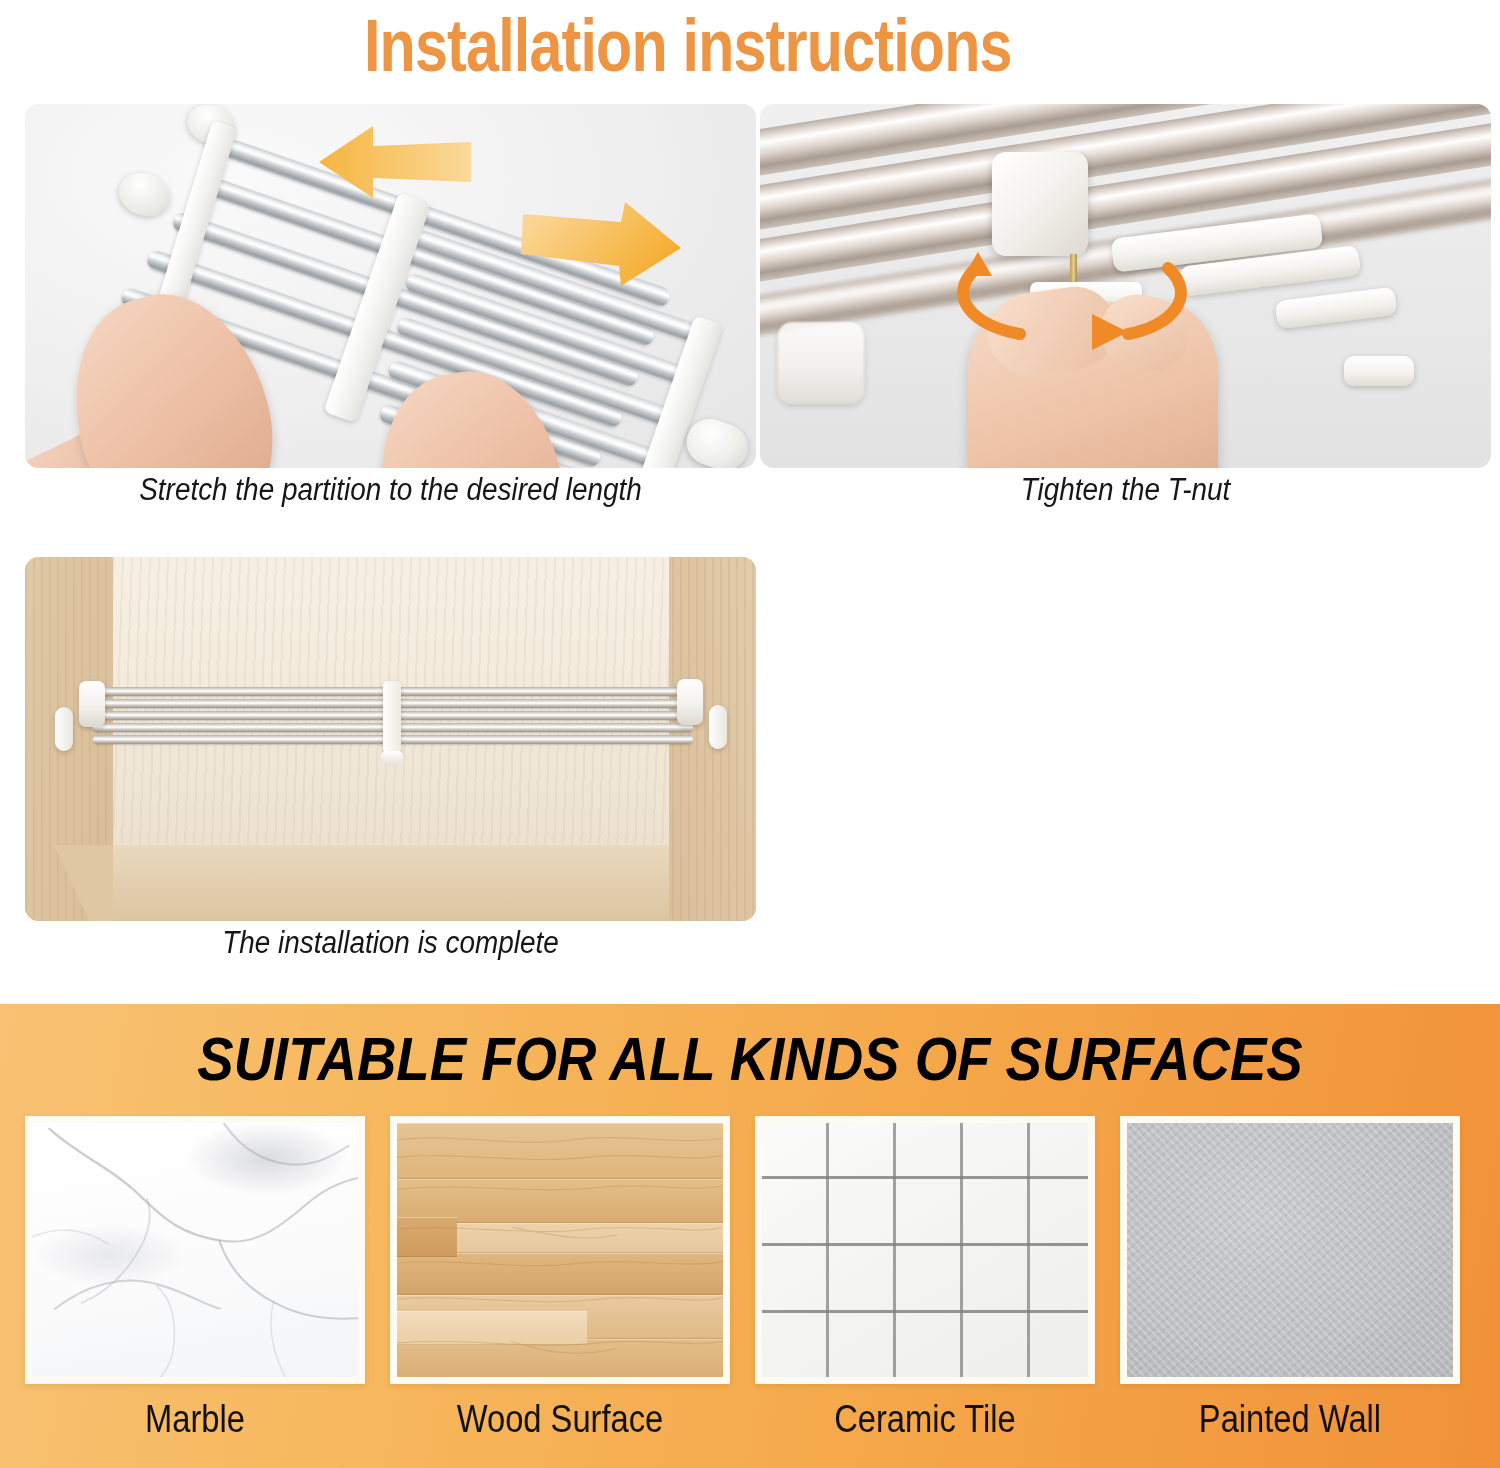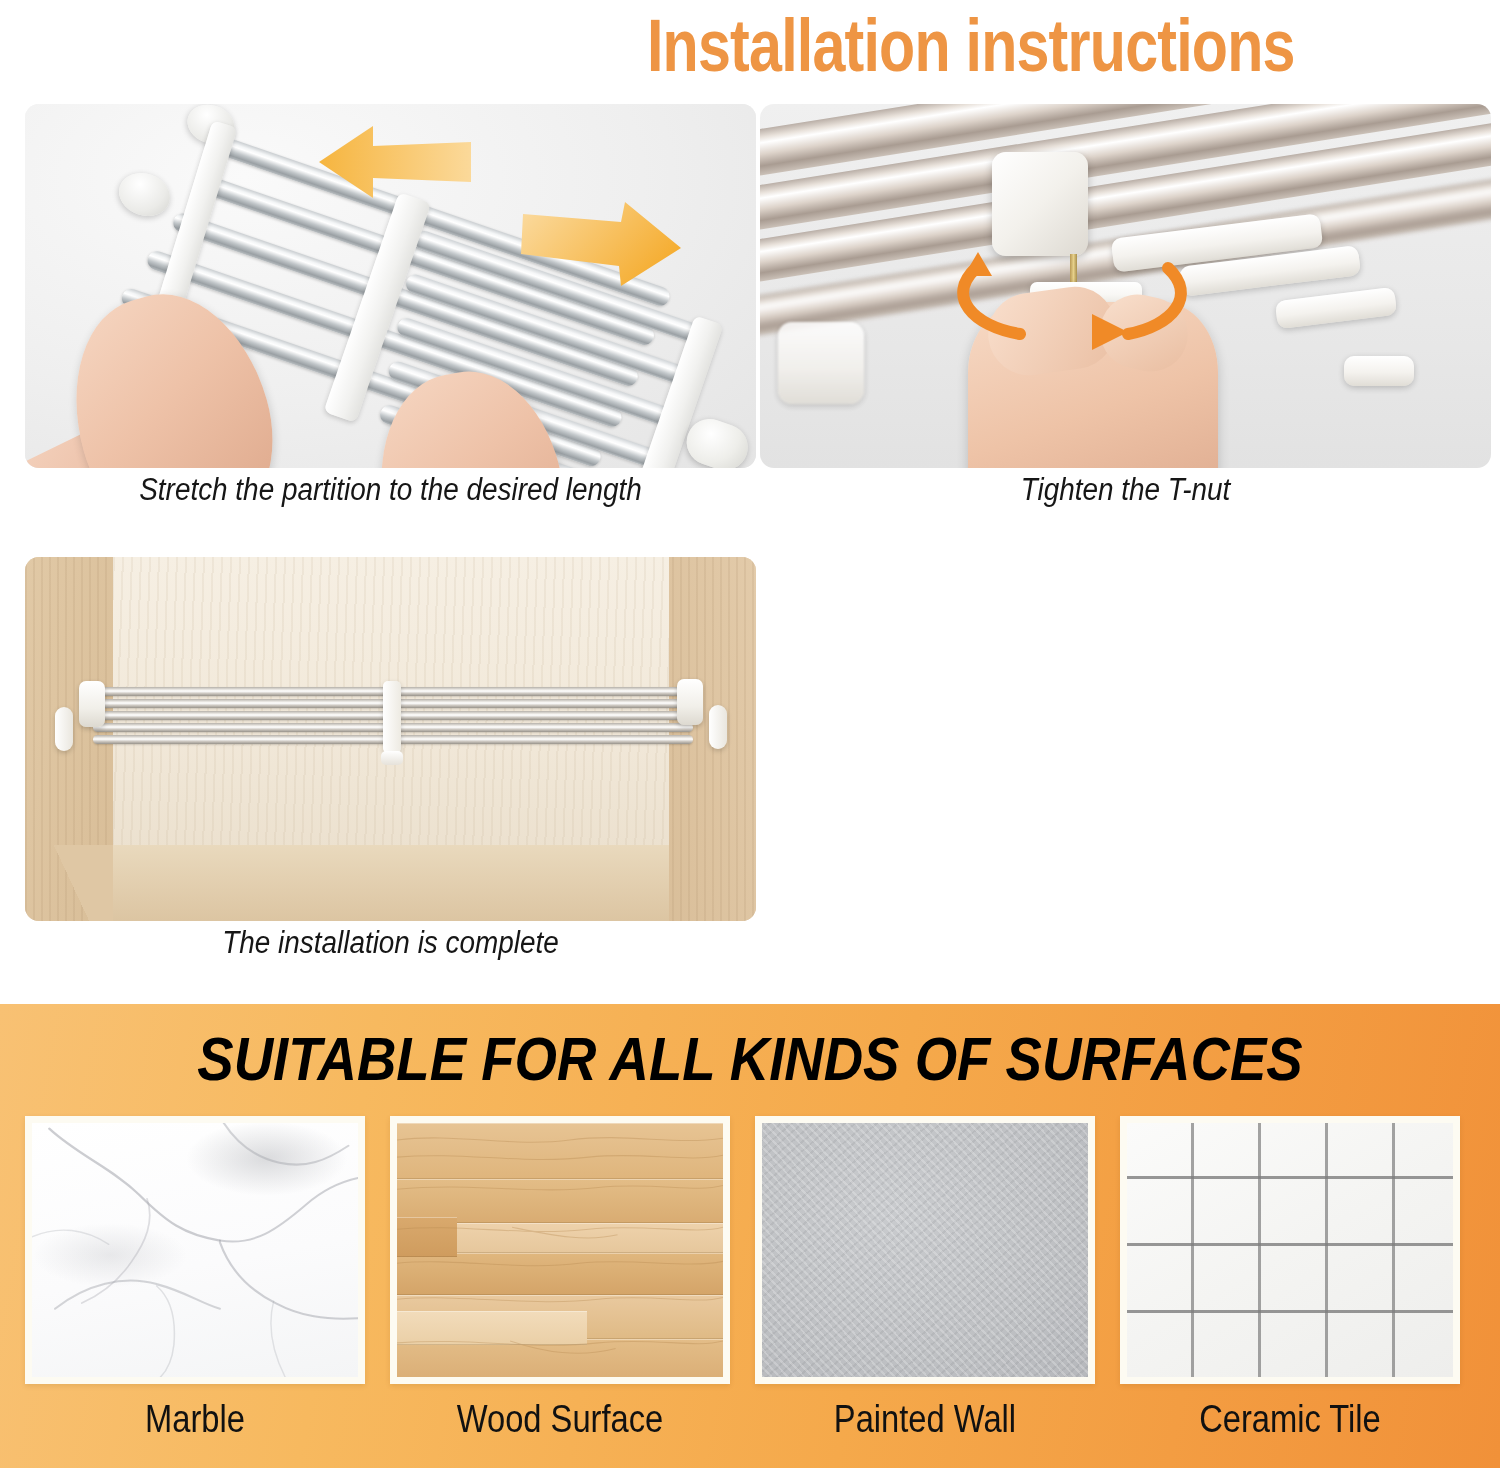--- a/index.html
+++ b/index.html
@@ -8,21 +8,21 @@
   body {
     background:#ffffff;
     font-family:"Liberation Sans", sans-serif;
     overflow:hidden;
     position:relative;
   }
 
   
   .title-bar{
     position:absolute; left:0; top:0; width:1376px; height:92px;
-    display:flex; align-items:center; justify-content:flex-end;
+    display:flex; align-items:center; justify-content:center;
   }
   .title-bar h1{
     font-family:"Liberation Sans", sans-serif;
     font-size:74px;
     font-weight:bold;
     letter-spacing:-1px;
     color:#EE9544;
     transform:scaleX(0.80);
     transform-origin:center;
     white-space:nowrap;
@@ -440,23 +440,23 @@
             <path d="M0 232 C80 226 140 240 210 232 C270 226 310 238 340 230"></path>
             <path d="M120 110 C160 118 196 126 230 118"></path>
             <path d="M118 230 C154 242 190 248 228 238"></path>
           </g>
         </svg>
       </div>
       <div class="sw-label">Wood Surface</div>
     </div>
 
     <div class="swatch-cell">
+      <div class="swatch sw-tile"></div>
+      <div class="sw-label">Ceramic Tile</div>
+    </div>
+
+    <div class="swatch-cell">
       <div class="swatch sw-wall"></div>
       <div class="sw-label">Painted Wall</div>
     </div>
 
-    <div class="swatch-cell">
-      <div class="swatch sw-tile"></div>
-      <div class="sw-label">Ceramic Tile</div>
-    </div>
-
   </div>
 </div>
 
 </body></html>

